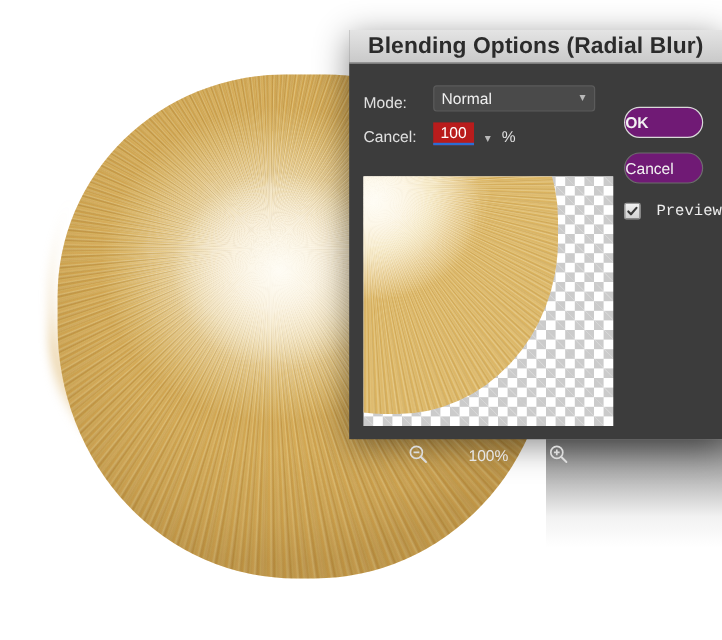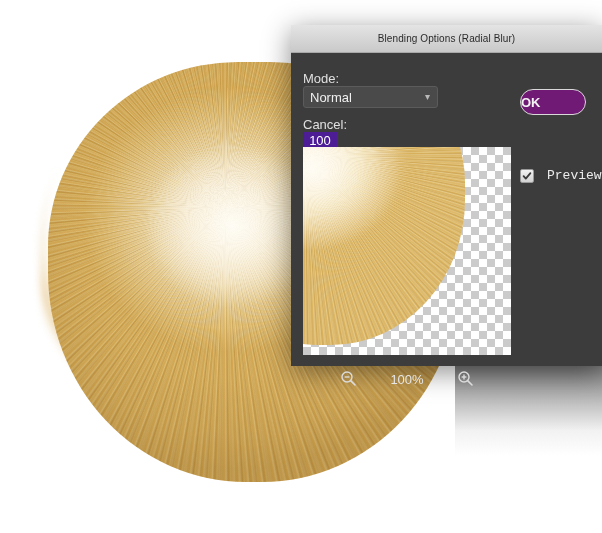--- a/index.html
+++ b/index.html
@@ -116,35 +116,34 @@
     font-size: 13px;
   }
   .titlebar {
     height: 27px;
     background: linear-gradient(#e4e4e4, #c9c9c9);
     border-bottom: 1px solid #a9a9a9;
     display: flex;
     align-items: center;
     justify-content: center;
     color: #2b2b2b;
-    font-size: 10px;
-    font-weight: normal;
+    font-size: 19px;
+    font-weight: bold;
     letter-spacing: 0.1px;
   }
   .dialog-body {
     position: relative;
     padding: 10px 0 0 0;
     height: calc(100% - 28px);
   }
 
   .row {
     display: flex;
-    align-items: flex-start;
+    align-items: flex-end;
     padding-left: 12px;
-    flex-direction: column;
   }
   .row-mode { margin-top: 8px; }
   .row-opacity { margin-top: 9px; }
 
   .field-label {
     font-size: 13px;
     color: #e0e0e0;
     width: 58px;
     flex: 0 0 auto;
   }
@@ -169,21 +168,21 @@
     top: 50%;
     transform: translateY(-50%);
     font-size: 10px;
     color: #b9b9b9;
     line-height: 1;
   }
 
   .opacity-input {
     width: 34px;
     height: 17px;
-    background: #4c1d95;
+    background: #b91c1c;
     color: #ffffff;
     font-size: 13px;
     display: flex;
     align-items: center;
     justify-content: center;
     border-bottom: 2px solid #2a6ed4;
     box-sizing: content-box;
   }
   .opacity-chev {
     margin-left: 9px;
@@ -377,20 +376,23 @@
             <line x1="4.6" y1="7" x2="9.4" y2="7" stroke="#dcdcdc" stroke-width="1.4"></line>
             <line x1="7" y1="4.6" x2="7" y2="9.4" stroke="#dcdcdc" stroke-width="1.4"></line>
           </svg>
         </span>
       </div>
 
       <div class="btn btn-ok">
         <span>OK</span>
       </div>
 
+      <div class="btn btn-cancel">
+        <span>Cancel</span>
+      </div>
 
       <div class="preview-check">
         <span class="checkbox">
           <svg width="10" height="10" viewBox="0 0 10 10">
             <polyline points="1.6,5.2 3.8,7.6 8.4,2.2" fill="none" stroke="#3a3a3a" stroke-width="1.8" stroke-linecap="round" stroke-linejoin="round"></polyline>
           </svg>
         </span>
         <span class="check-label">Preview</span>
       </div>
 

